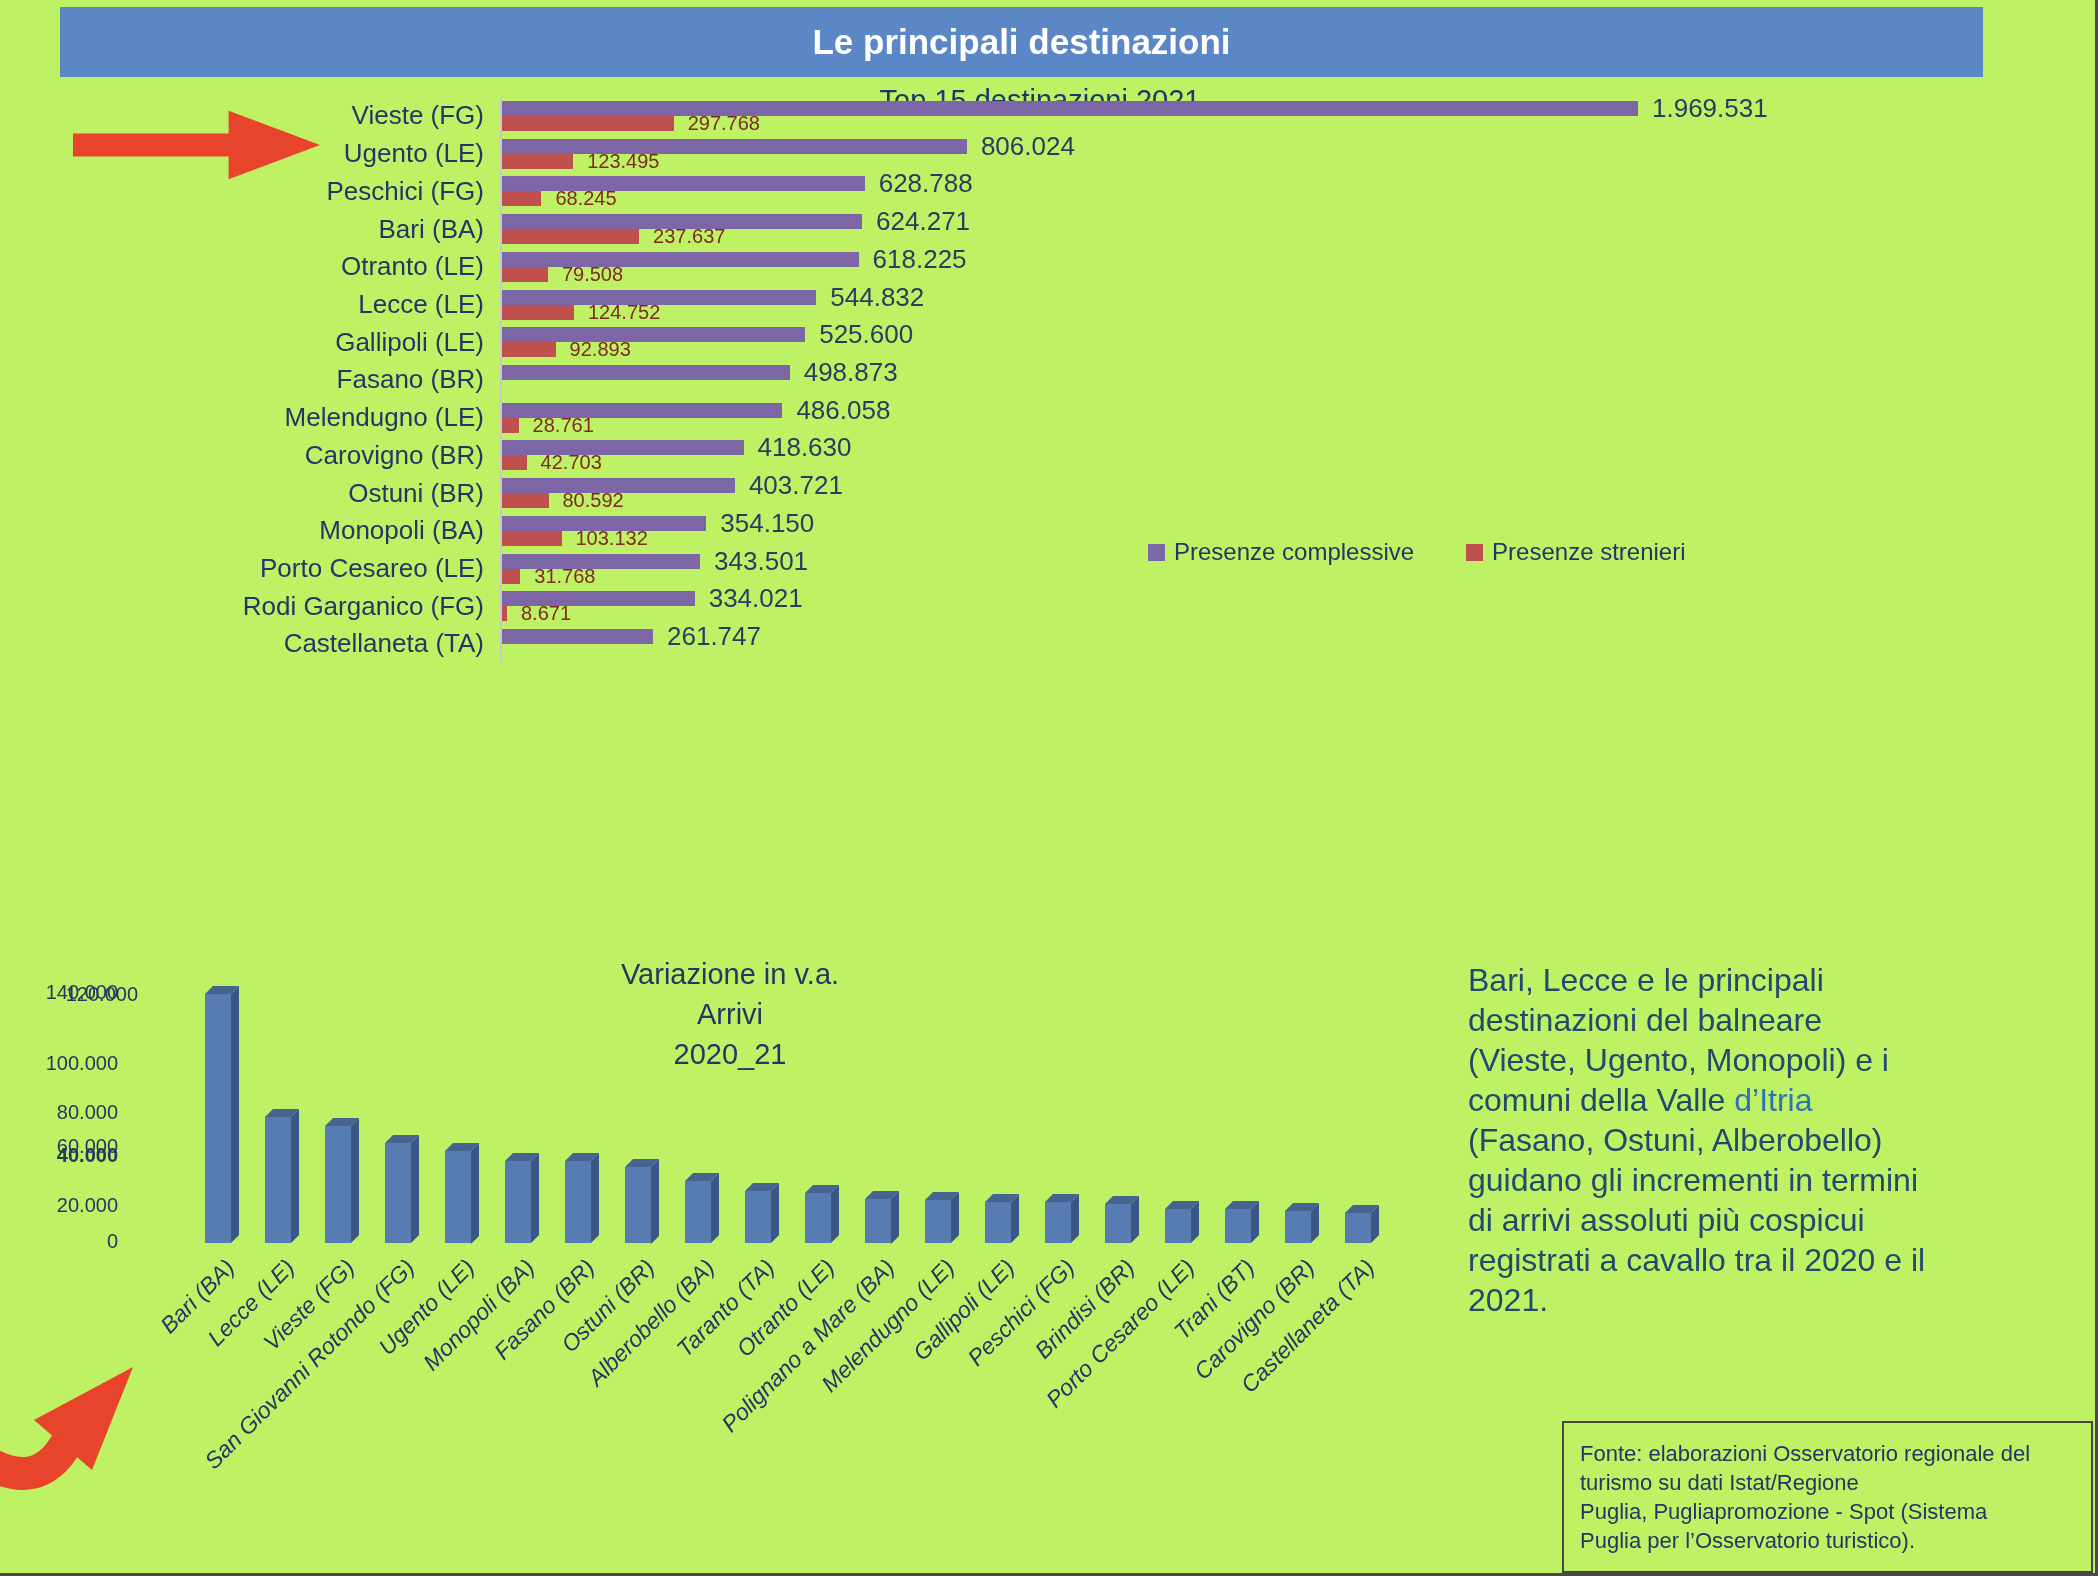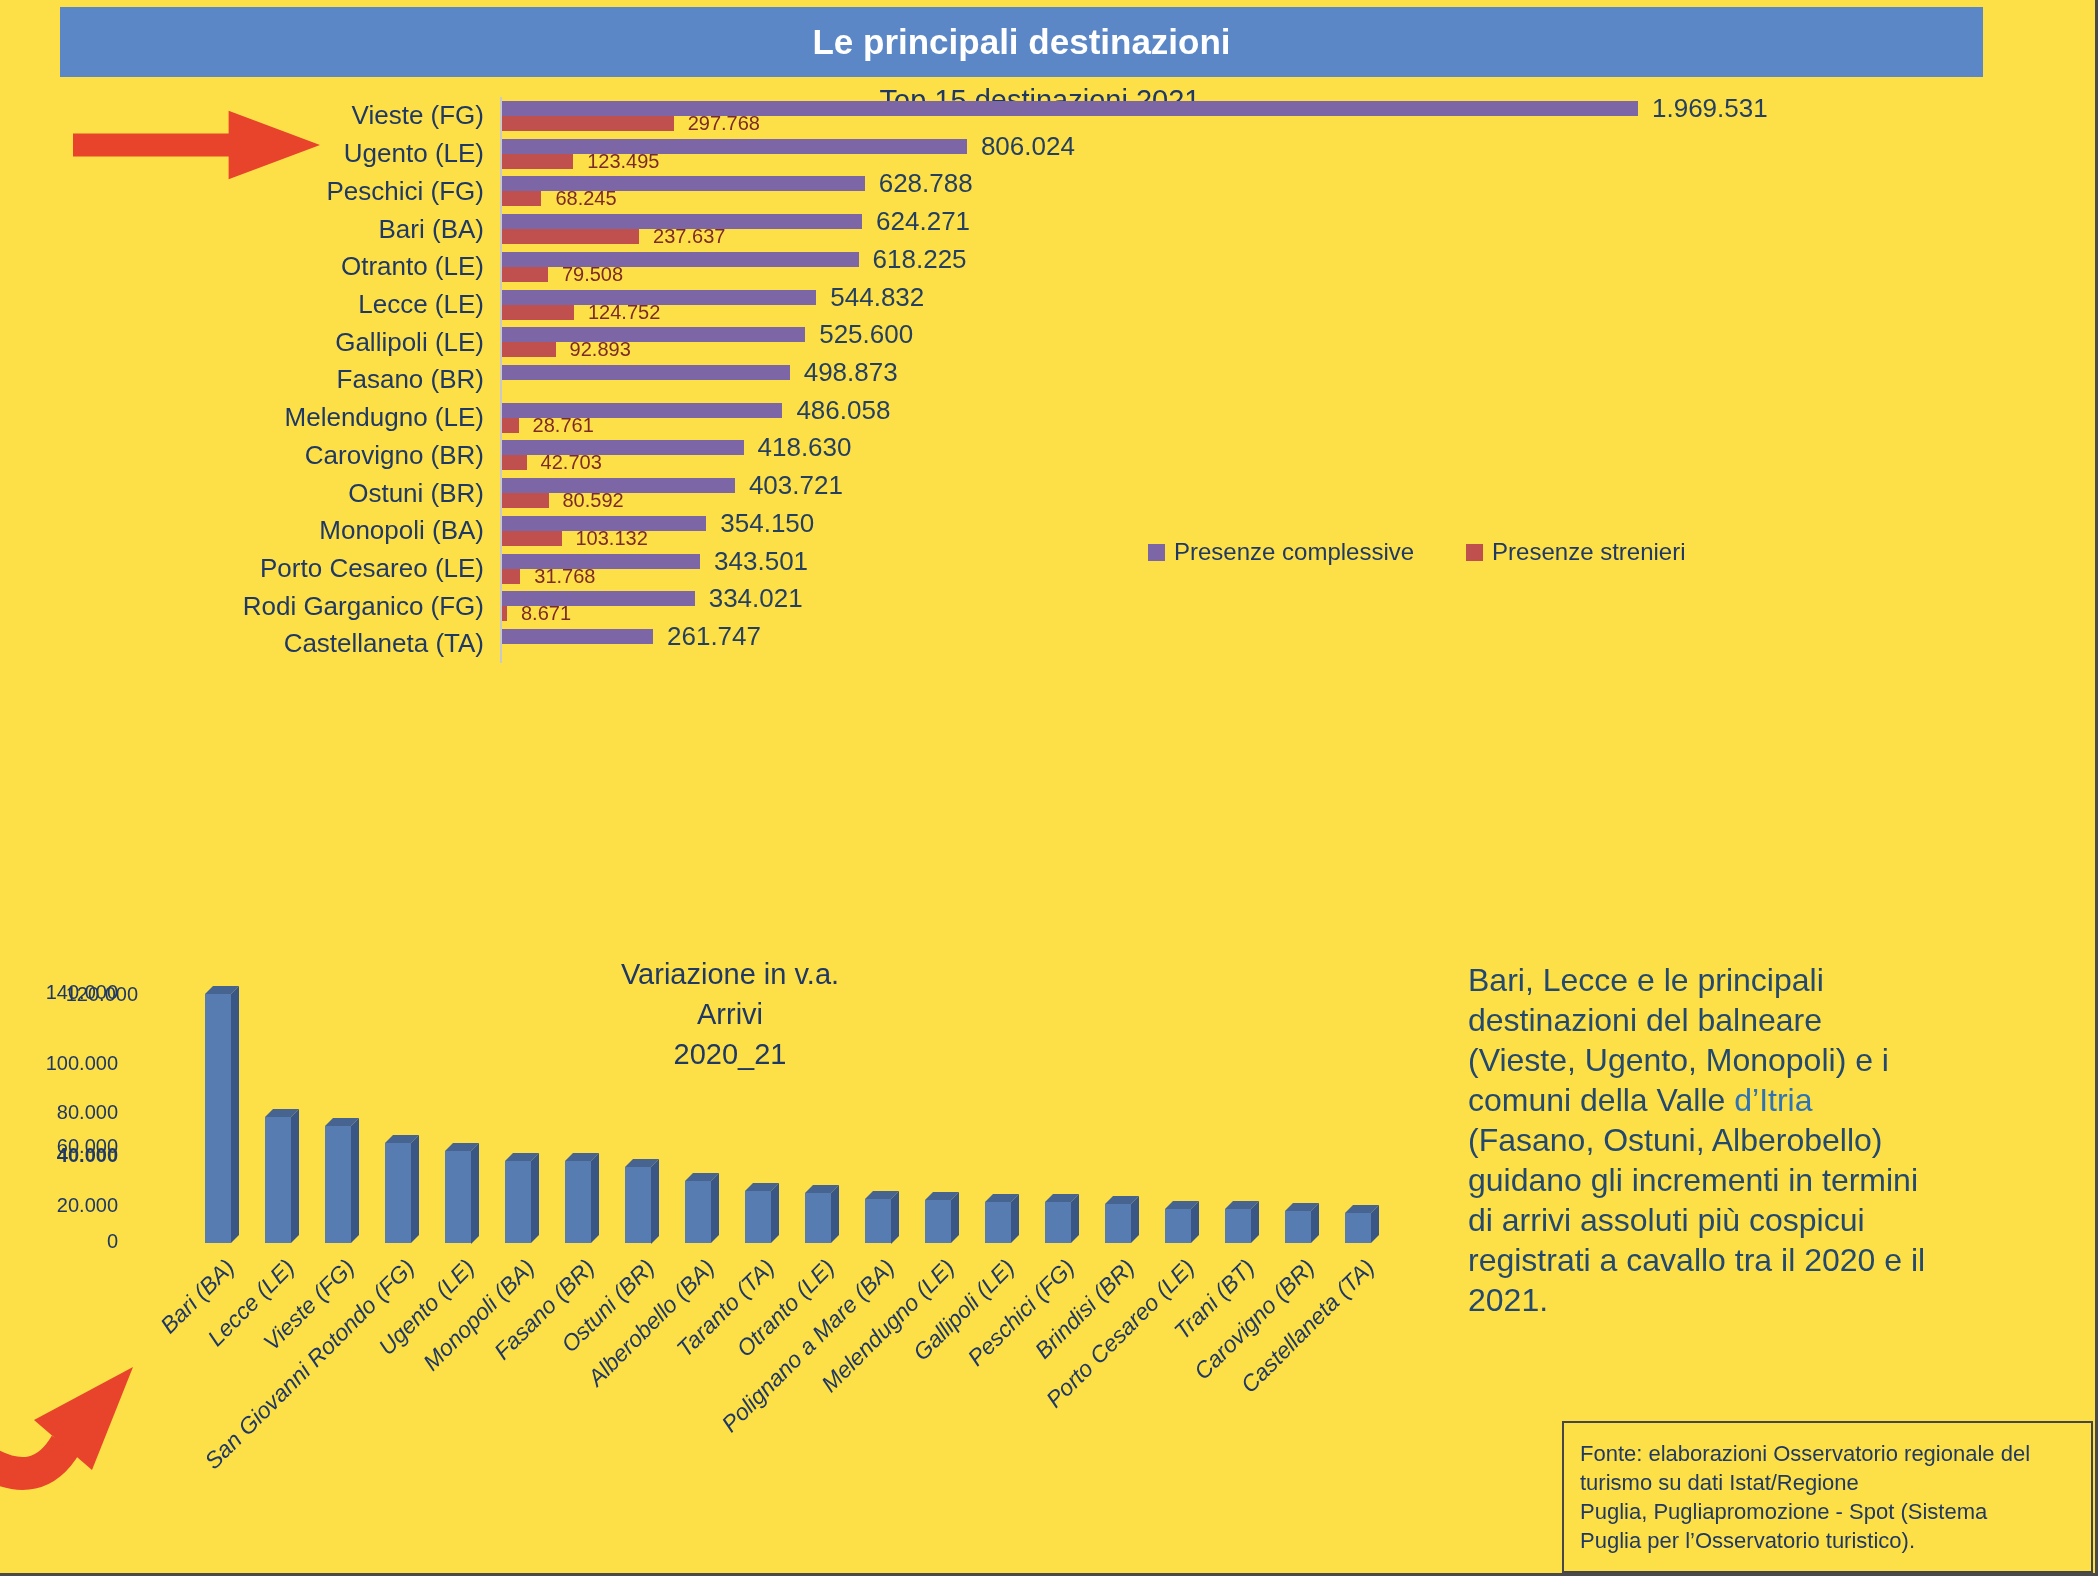--- a/index.html
+++ b/index.html
@@ -1,17 +1,17 @@
 <!DOCTYPE html>
 <html><head>
 <meta charset="utf-8">
 <style>
   html,body{margin:0;padding:0;background:#fff;}
   .slide{
-    position:relative; width:2098px; height:1576px; background:#fde047;
+    position:relative; width:2098px; height:1576px; background:#bef264;
     overflow:hidden; box-sizing:border-box;
     border-right:3px solid #4a4a4a; border-bottom:3px solid #4a4a4a;
     font-family:"Liberation Sans", sans-serif;
   }
   
   .header-bar{position:absolute; left:60px; top:7px; width:1923px; height:70px; background:#5B87C6;}
   .header-title{width:100%; height:70px; line-height:70px; text-align:center; color:#fff; font-size:35px; font-weight:bold;}
   
   .arrow-right{position:absolute; left:73px; top:107px; width:247px; height:76px; background:#E8432B;
     -webkit-clip-path:polygon(0 35%,63% 35%,63% 5%,100% 50%,63% 95%,63% 65%,0 65%);

